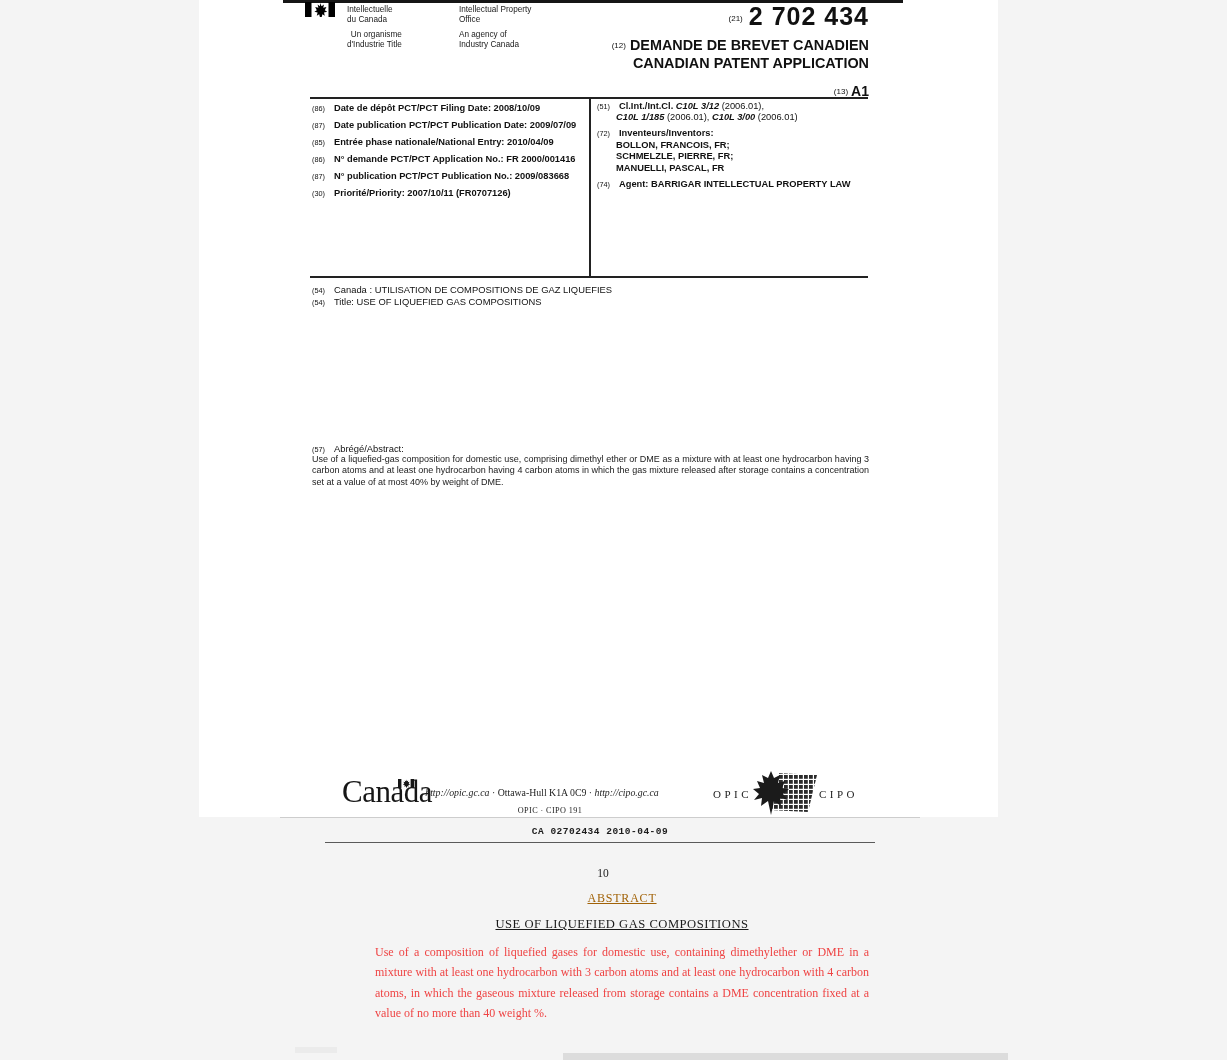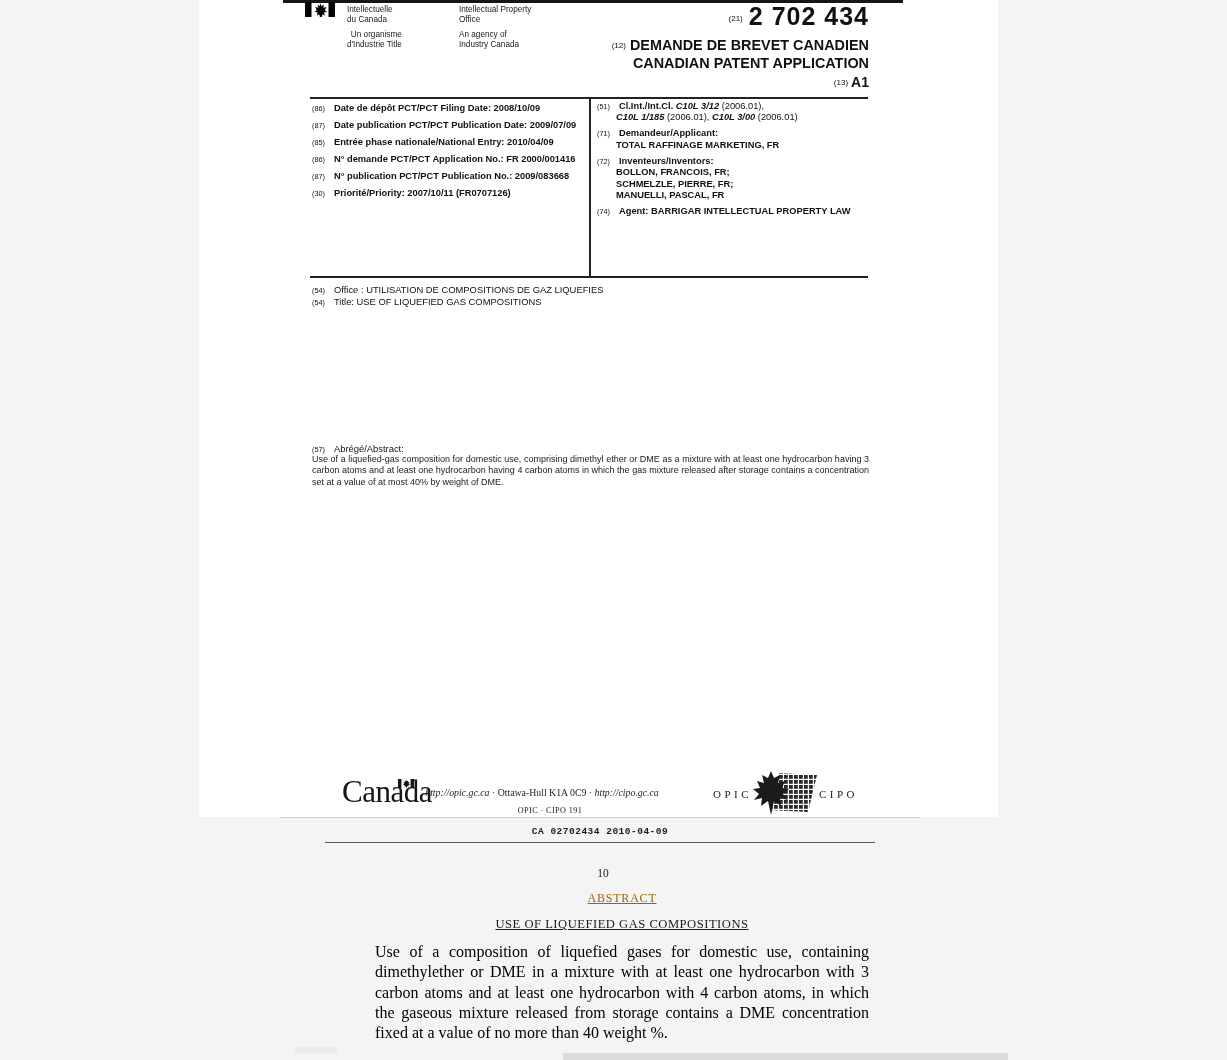--- a/index.html
+++ b/index.html
@@ -25,21 +25,21 @@
   .hc2a{left:260px;top:5px;}
   .hc2b{left:260px;top:30px;}
 
   
   .hright{left:340px;top:4px;width:330px;text-align:right;}
   .f21{line-height:24px;white-space:nowrap;}
   .scode{font-size:8px;position:relative;top:-4px;margin-right:6px;}
   .bignum{font-size:25px;font-weight:700;letter-spacing:1px;}
   .f12{margin-top:3px;font-size:14.4px;font-weight:700;line-height:15.5px;white-space:nowrap;}
   .f12 .scode{top:-2px;margin-right:4px;font-weight:400;}
-  .f13{margin-top:4px;font-size:14px;font-weight:700;line-height:15px;}
+  .f13{margin-top:13px;font-size:14px;font-weight:700;line-height:15px;}
   .f13 .scode{top:-2px;margin-right:3px;font-weight:400;}
 
   
   .rule{background:#222;}
   .t-top{left:111px;top:97px;width:558px;height:1.5px;}
   .t-bot{left:111px;top:276px;width:558px;height:1.5px;}
   .t-div{left:390px;top:97px;width:1.5px;height:180px;}
 
   
   .bleft{left:113px;top:100px;width:276px;}
@@ -70,21 +70,21 @@
   .lgleaf{left:550px;top:770px;}
 
   .rule-light{left:81px;top:817px;width:640px;height:1px;background:#cdcdcd;}
   .stamp{left:126px;top:826px;width:550px;text-align:center;font-size:9.5px;font-weight:700;letter-spacing:0.5px;color:#1c1c1c;}
   .rule-mid{left:126px;top:842px;width:550px;height:1.3px;background:#5a5a5a;}
 
   
   .pageno{left:354px;top:867px;width:100px;text-align:center;font-size:11.5px;color:#222;}
   .h-abs{left:176px;top:891px;width:494px;text-align:center;font-size:12px;letter-spacing:0.8px;text-decoration:underline;color:#a16207;}
   .h-sub{left:176px;top:917px;width:494px;text-align:center;font-size:12.6px;letter-spacing:0.5px;text-decoration:underline;color:#1a1a1a;}
-  .p2body{left:176px;top:942px;width:494px;font-size:16px;line-height:20.3px;text-align:justify;color:#000000;}
+  .p2body{left:176px;top:942px;width:494px;font-size:12px;line-height:20.3px;text-align:justify;color:#ef4444;}
 
   
   .band{position:absolute;left:563px;top:1053px;width:445px;height:7px;background:#dcdcdc;}
   .smudge{position:absolute;left:295px;top:1047px;width:42px;height:6px;background:#ebebeb;}
 </style>
 </head>
 <body>
 
 <div class="page">
 
@@ -150,41 +150,35 @@
       </div>
       <div class="cont">
         <span class="cls">C10L 1/185</span>
         <span class="yr">(2006.01),</span>
         <span class="cls">C10L 3/00</span>
         <span class="yr">(2006.01)</span>
       </div>
     </div>
     <div class="bentry">
       <div>
-        <span class="fcode">(71)</span><span>Demandeur/Applicant:</span>
-      </div>
-      <div class="cont">TOTAL RAFFINAGE MARKETING, FR</div>
-    </div>
-    <div class="bentry">
-      <div>
         <span class="fcode">(72)</span><span>Inventeurs/Inventors:</span>
       </div>
       <div class="cont">BOLLON, FRANCOIS, FR;</div>
       <div class="cont">SCHMELZLE, PIERRE, FR;</div>
       <div class="cont">MANUELLI, PASCAL, FR</div>
     </div>
     <div class="bentry">
       <span class="fcode">(74)</span><span>Agent:</span>
       <span>BARRIGAR INTELLECTUAL PROPERTY LAW</span>
     </div>
   </div>
 
   <div class="abs titles">
     <div class="trow">
-      <span class="fcode">(54)</span><span>Office :</span>
+      <span class="fcode">(54)</span><span>Canada :</span>
       <span>UTILISATION DE COMPOSITIONS DE GAZ LIQUEFIES</span>
     </div>
     <div class="trow">
       <span class="fcode">(54)</span><span>Title:</span>&nbsp;<span>USE OF LIQUEFIED GAS COMPOSITIONS</span>
     </div>
   </div>
 
   <div class="abs abshead">
     <span class="fcode">(57)</span><span>Abrégé/Abstract:</span>
   </div>

